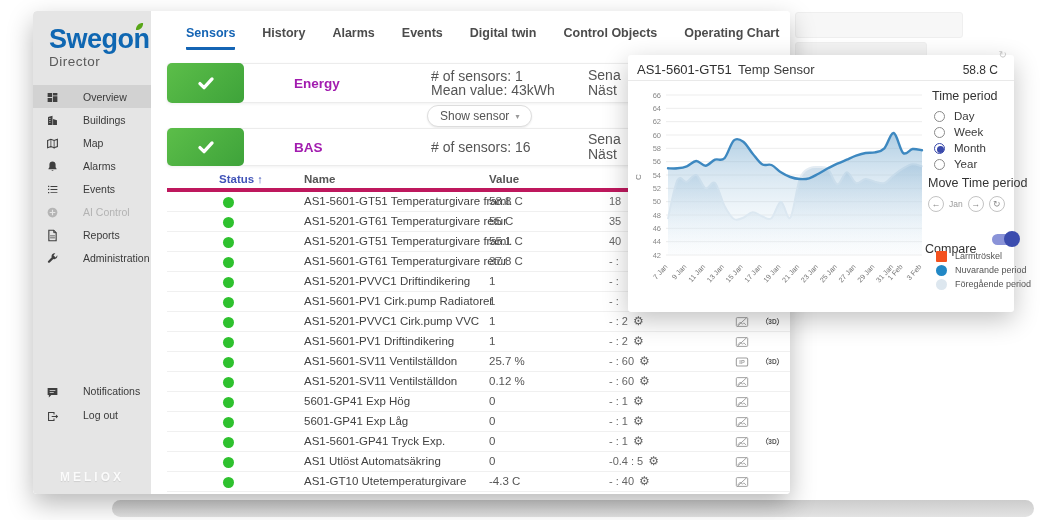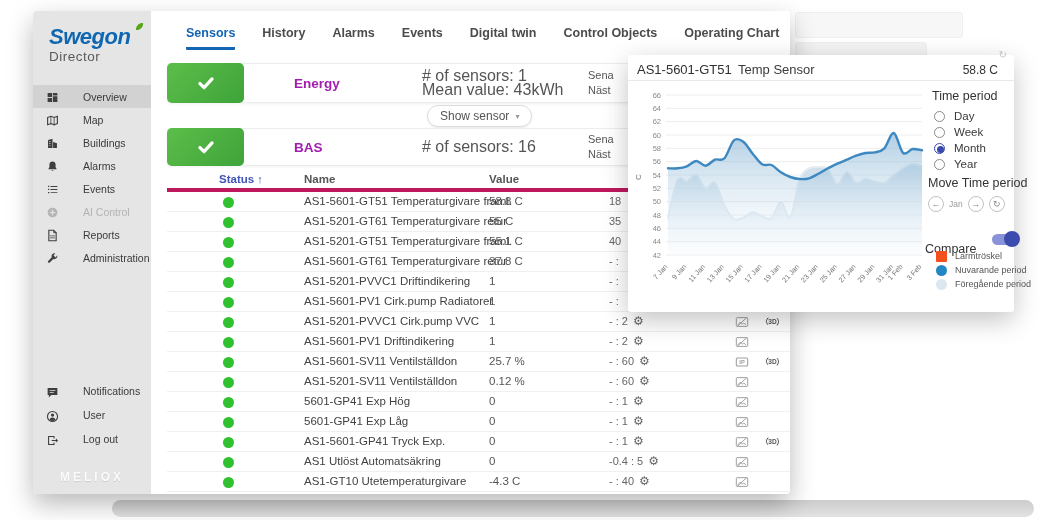--- a/index.html
+++ b/index.html
@@ -13,21 +13,21 @@
   .bottom-band{position:absolute;left:112px;top:500px;width:922px;height:17px;border-radius:9px;
     background:linear-gradient(#cccccc,#e3e3e3);z-index:0;}
 
   
   .app-window{position:absolute;left:33px;top:11px;width:757px;height:483px;background:#fff;
     border-radius:4px;box-shadow:0 10px 26px rgba(0,0,0,.28);z-index:1;overflow:hidden;}
 
   
   .sidebar{position:absolute;left:0;top:0;width:118px;height:100%;background:#e5e5e5;border-radius:4px 0 0 4px;}
   .logo{padding:13px 0 0 16px;height:62px;}
-  .logo-brand{position:relative;font-size:22px;font-weight:bold;font-style:italic;color:#0f67b2;letter-spacing:-.5px;}
+  .logo-brand{position:relative;font-size:27px;font-weight:bold;color:#0f67b2;letter-spacing:-.5px;}
   .logo-leaf{position:absolute;left:86px;top:-2px;width:9px;height:9px;}
   .logo-sub{font-size:13.5px;color:#5a5a5a;margin-top:-1px;letter-spacing:.5px;}
   .nav{display:block;}
   .nav-item{position:relative;display:flex;align-items:center;height:23px;padding-left:13px;cursor:pointer;}
   .nav-item.active{background:#d2d2d2;}
   .nav-item .nicon{width:13px;height:13px;color:#3f3f3f;flex:0 0 13px;}
   .nav-item.disabled .nicon{color:#b5b5b5;}
   .nav-item .nlabel{margin-left:24px;font-size:10.5px;color:#3a3a3a;}
   .nav-item.disabled .nlabel{color:#b3b3b3;}
   #side-nav{margin-top:12px;}
@@ -43,22 +43,22 @@
   .tab.active{color:#1464b4;border-bottom:3px solid #1464b4;border-radius:1px;}
 
   .card{position:absolute;left:16px;width:622px;background:#fff;border:1px solid #ececec;border-radius:3px;
     box-shadow:0 1px 3px rgba(0,0,0,.06);cursor:pointer;}
   .card-energy{top:52px;height:40px;}
   .card-bas{top:117px;height:38px;}
   .check-block{position:absolute;left:-1px;top:-1px;bottom:-1px;width:77px;border-radius:5px;
     background:linear-gradient(135deg,#5cbe49,#3ea33a);display:flex;align-items:center;justify-content:center;}
   .check-block svg{width:22px;height:22px;}
   .card-title{position:absolute;left:126px;top:50%;transform:translateY(-50%);font-size:13.5px;font-weight:bold;color:#a21caf;}
-  .card-stats{position:absolute;left:254px;top:50%;transform:translateY(-50%);font-size:16px;color:#555;line-height:14px;}
-  .card-right{position:absolute;left:420px;top:50%;transform:translateY(-50%);font-size:11px;color:#555;line-height:15px;white-space:nowrap;overflow:hidden;}
+  .card-stats{position:absolute;left:263px;top:50%;transform:translateY(-50%);font-size:14px;color:#555;line-height:14px;}
+  .card-right{position:absolute;left:420px;top:50%;transform:translateY(-50%);font-size:14px;color:#555;line-height:15px;white-space:nowrap;overflow:hidden;}
 
   .show-sensor{position:absolute;left:276px;top:94px;height:22px;padding:0 12px;background:#fff;border:1px solid #ddd;
     border-radius:11px;box-shadow:0 1px 2px rgba(0,0,0,.08);font-size:12px;color:#555;display:flex;align-items:center;gap:6px;cursor:pointer;}
   .show-sensor .caret{font-size:8px;color:#999;}
 
   
   .table{position:absolute;left:16px;right:0;top:162px;}
   .t-head{position:relative;height:19px;border-bottom:4px solid #be185d;font-size:11.5px;font-weight:bold;color:#555;text-decoration:underline;}
   .th-status{position:absolute;left:52px;color:#4053b8;}
   .th-status .sort{font-size:11px;}
@@ -129,31 +129,31 @@
       </div>
       <nav class="nav" id="side-nav">
           <div class="nav-item active">
             <span class="nicon"><svg class="" viewBox="0 0 16 16" fill="currentColor">
                 <path d="M2 2.5h5.5v5H2zM8.5 2.5H14v3H8.5zM8.5 6.5H14v7H8.5zM2 8.5h5.5v5H2z"></path>
               </svg></span>
                    <span class="nlabel">Overview</span>
           </div>
           <div class="nav-item">
             <span class="nicon"><svg class="" viewBox="0 0 16 16" fill="currentColor">
+                <path d="M2.5 13.5V3.6L8 2v11.5zM8.7 13.5V6.2l4.8 1.5v5.8z"></path>
+                <path d="M4.2 5h1.2v1.2H4.2zM4.2 7.5h1.2v1.2H4.2zM4.2 10h1.2v1.2H4.2z" fill="#e5e5e5"></path>
+              </svg></span>
+                   <span class="nlabel">Buildings</span>
+          </div>
+          <div class="nav-item">
+            <span class="nicon"><svg class="" viewBox="0 0 16 16" fill="currentColor">
                 <path d="M2 4.2 6 2.8l4 1.4 4-1.4v9l-4 1.4-4-1.4-4 1.4z" fill="none" stroke="currentColor" stroke-width="1.4"></path>
                 <path d="M6 3v10M10 4.4v10" stroke="currentColor" stroke-width="1" fill="none"></path>
               </svg></span>
                    <span class="nlabel">Map</span>
-          </div>
-          <div class="nav-item">
-            <span class="nicon"><svg class="" viewBox="0 0 16 16" fill="currentColor">
-                <path d="M2.5 13.5V3.6L8 2v11.5zM8.7 13.5V6.2l4.8 1.5v5.8z"></path>
-                <path d="M4.2 5h1.2v1.2H4.2zM4.2 7.5h1.2v1.2H4.2zM4.2 10h1.2v1.2H4.2z" fill="#e5e5e5"></path>
-              </svg></span>
-                   <span class="nlabel">Buildings</span>
           </div>
           <div class="nav-item">
             <span class="nicon"><svg class="" viewBox="0 0 16 16" fill="currentColor">
                 <path d="M8 1.8c-2.2 0-3.8 1.6-3.8 3.8v3.2L3 10.8v.7h10v-.7l-1.2-2V5.6c0-2.2-1.6-3.8-3.8-3.8z"></path>
                 <path d="M6.6 12.3a1.5 1.5 0 0 0 2.8 0z"></path>
               </svg></span>
                    <span class="nlabel">Alarms</span>
           </div>
           <div class="nav-item">
             <span class="nicon"><svg class="" viewBox="0 0 16 16" fill="currentColor">
@@ -183,28 +183,20 @@
                    <span class="nlabel">Administration</span>
           </div>
         </nav>
       <nav class="nav" id="side-nav-bottom">
           <div class="nav-item">
             <span class="nicon"><svg class="" viewBox="0 0 16 16" fill="currentColor">
                 <path d="M2 2.5h12V11H6.5L3.5 14v-3H2z"></path>
                 <path d="M4.5 5.3h7v1h-7zM4.5 7.6h5v1h-5z" fill="#e5e5e5"></path>
               </svg></span>
                    <span class="nlabel">Notifications</span>
-          </div>
-          <div class="nav-item">
-            <span class="nicon"><svg class="" viewBox="0 0 16 16" fill="currentColor">
-                <circle cx="8" cy="8" r="6.2" fill="none" stroke="currentColor" stroke-width="1.4"></circle>
-                <circle cx="8" cy="6.3" r="2"></circle>
-                <path d="M4.3 12.2c.6-2 2-3 3.7-3s3.1 1 3.7 3a6.2 6.2 0 0 1-7.4 0z"></path>
-              </svg></span>
-                   <span class="nlabel">User</span>
           </div>
           <div class="nav-item">
             <span class="nicon"><svg class="" viewBox="0 0 16 16" fill="currentColor">
                 <path d="M2.5 2.5h8v3H9.2V3.8H3.8v8.4h5.4v-1.7h1.3v3h-8z"></path>
                 <path d="M7 7.3h5.2V5.6L15 8l-2.8 2.4V8.7H7z"></path>
               </svg></span>
                    <span class="nlabel">Log out</span>
           </div>
         </nav>
       <div class="meliox">MELIOX</div>

